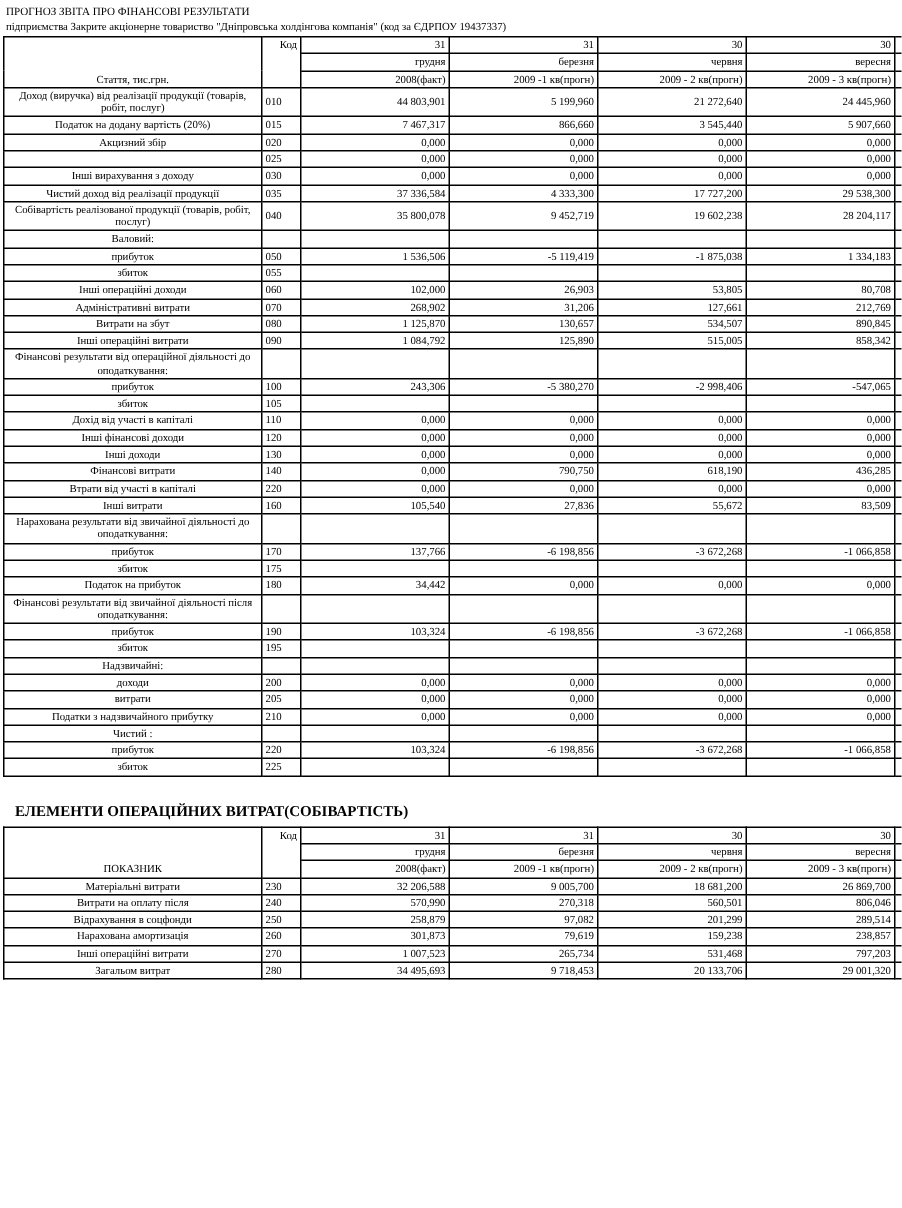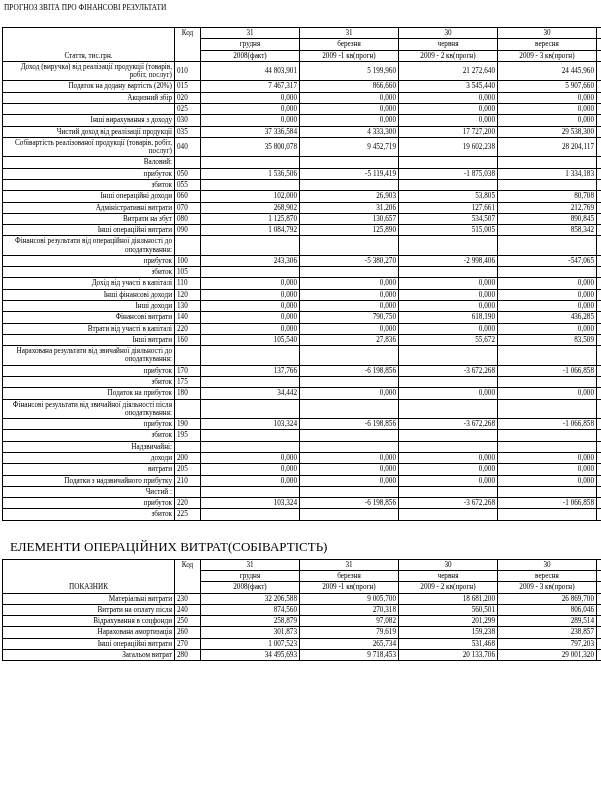--- a/index.html
+++ b/index.html
@@ -16,21 +16,21 @@
   .page {
     width: 601px;
     min-height: 805px;
     position: relative;
     box-sizing: border-box;
     padding: 3px 2px 2px 2px;
   }
   .doc-title {
     font-size: 7.4px;
     padding-left: 2px;
-    margin-bottom: 15px;
+    margin-bottom: 2px;
     white-space: nowrap;
   }
   .doc-sub {
     font-size: 7.2px;
     padding-left: 2px;
     margin-bottom: 2px;
     white-space: nowrap;
   }
   table.grid {
     border-collapse: collapse;
@@ -39,56 +39,57 @@
   }
   table.grid td, table.grid th {
     border: 1px solid #000000;
     padding: 1px 2px;
     font-weight: normal;
     vertical-align: middle;
     font-size: 7.2px;
     line-height: 1.15;
     overflow: hidden;
   }
-  .c-label { text-align: right; }
+  .c-label { text-align: center; }
   .c-code { text-align: left; }
   .c-num { text-align: right; padding-right: 3px; }
   .hdr td {
-    text-align: center;
+    text-align: right;
     vertical-align: bottom;
     font-size: 7.2px;
     line-height: 1.2;
   }
   .hdr .stub {
     text-align: center;
     vertical-align: bottom;
   }
   .bold { font-weight: bold; }
   .section-title {
-    font-weight: normal;
-    font-size: 13px;
+    font-weight: bold;
+    font-size: 10px;
     padding: 4px 0 4px 8px;
   }
   .spacer { height: 14px; }
   .nowrap { white-space: nowrap; }
   .grid col.w-label { width: 172px; }
   .grid col.w-code { width: 26px; }
   .grid col.w-val { width: 99px; }
   .pokaz {
     text-align: center;
     vertical-align: bottom;
     margin-left: 32px;
   }
 </style>
 </head>
 <body>
 
 <div class="page">
 
   <div class="doc-title">ПРОГНОЗ ЗВІТА ПРО ФІНАНСОВІ РЕЗУЛЬТАТИ</div>
+  <div class="doc-sub">підприємства Закрите акціонерне товариство "Дніпровська холдінгова компанія" (код за ЄДРПОУ 19437337)</div>
 
   <table class="grid">
     <colgroup>
       <col class="w-label">
         <col class="w-code">
         <col class="w-val">
         <col class="w-val">
         <col class="w-val">
         <col class="w-val">
         <col class="w-val">
@@ -500,21 +501,21 @@
           <td class="c-code">230</td>
           <td class="c-num">32 206,588</td>
           <td class="c-num">9 005,700</td>
           <td class="c-num">18 681,200</td>
           <td class="c-num">26 869,700</td>
           <td class="c-num">33 071,200</td>
         </tr>
         <tr>
           <td class="c-label">Витрати на оплату після</td>
           <td class="c-code">240</td>
-          <td class="c-num">874,560</td>
+          <td class="c-num">570,990</td>
           <td class="c-num">270,318</td>
           <td class="c-num">560,501</td>
           <td class="c-num">806,046</td>
           <td class="c-num">992,024</td>
         </tr>
         <tr>
           <td class="c-label">Відрахування в соцфонди</td>
           <td class="c-code">250</td>
           <td class="c-num">258,879</td>
           <td class="c-num">97,082</td>

